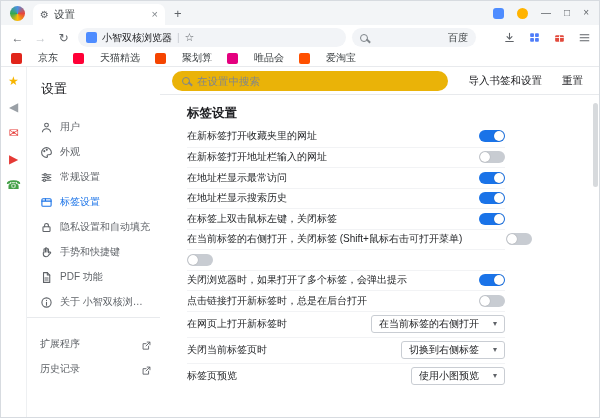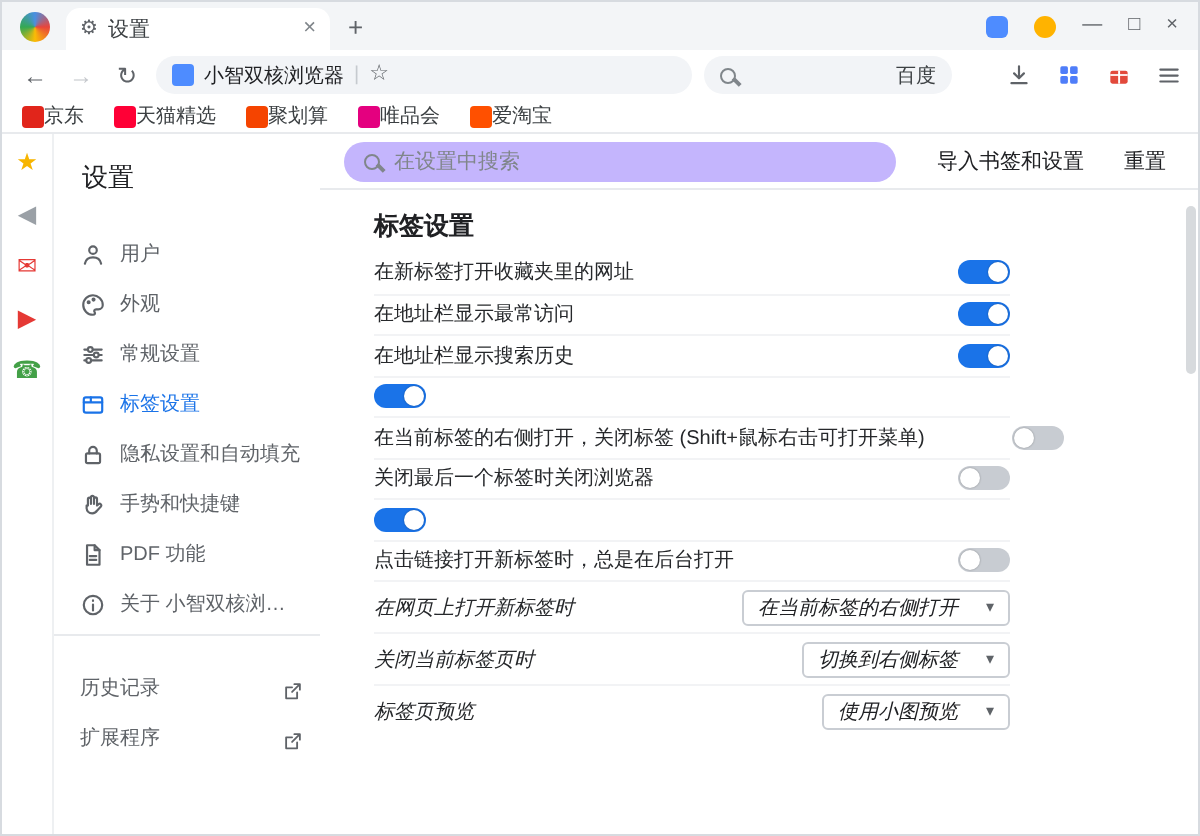--- a/index.html
+++ b/index.html
@@ -41,21 +41,21 @@
   .engine-label { color: #3c4043; font-size: 10px; white-space: nowrap; }
   .mag { width: 8px; height: 8px; border: 1.5px solid #80868b; border-radius: 50%; position: relative; flex: none; }
   .mag::after { content: ""; position: absolute; width: 5px; height: 1.5px; background: #80868b; transform: rotate(45deg); right: -4px; bottom: -1px; }
   .tool-icons { margin-left: auto; display: flex; align-items: center; gap: 12px; color: #5f6368; }
   .tool-ico { display: inline-flex; }
   .tool-ico svg { width: 13px; height: 13px; }
   .tool-ico.grid { color: #4f7df9; }
 
   
   .bookmarks { height: 17px; background: #fff; border-bottom: 1px solid #e8eaed; display: flex; align-items: center; gap: 15px; padding: 0 10px; font-size: 10px; color: #3c4043; flex: none; }
-  .bm { display: flex; align-items: center; gap: 0; }
+  .bm { display: flex; align-items: center; gap: 16px; }
   .bm-ico { width: 11px; height: 11px; border-radius: 2px; flex: none; }
   .bm-label { white-space: nowrap; }
 
   
   .content { flex: 1; display: flex; overflow: hidden; background: #fff; }
   .leftstrip { width: 26px; border-right: 1px solid #eef0f2; display: flex; flex-direction: column; align-items: center; padding-top: 8px; gap: 14px; flex: none; }
   .strip-ico { font-size: 12px; line-height: 1; }
 
   .settings-side { width: 133px; flex: none; padding-top: 4px; }
   .side-title { font-size: 13px; font-weight: 500; color: #202124; padding: 9px 0 11px 14px; }
@@ -64,33 +64,33 @@
   .nav-ico { display: inline-flex; flex: none; }
   .nav-ico svg { width: 13px; height: 13px; }
   .nav-label { white-space: nowrap; overflow: hidden; text-overflow: ellipsis; }
   .side-divider { border-top: 1px solid #e8eaed; margin: 8px 0; }
   .nav-link { justify-content: space-between; }
   .link-ico { display: inline-flex; color: #5f6368; }
   .link-ico svg { width: 11px; height: 11px; }
 
   .main { flex: 1; display: flex; flex-direction: column; position: relative; overflow: hidden; }
   .main-top { height: 28px; flex: none; display: flex; align-items: center; gap: 10px; padding: 0 12px; border-bottom: 1px solid #e8eaed; }
-  .search-pill { width: 276px; height: 20px; background: #c4b5fd; border-radius: 10px; display: flex; align-items: center; gap: 7px; padding: 0 10px; flex: none; }
+  .search-pill { width: 276px; height: 20px; background: #eab308; border-radius: 10px; display: flex; align-items: center; gap: 7px; padding: 0 10px; flex: none; }
   .search-pill input { flex: 1; min-width: 0; border: none; background: transparent; outline: none; font-size: 10.5px; font-family: inherit; color: #202124; }
   .search-pill input::placeholder { color: #80868b; }
   .txt-btn { background: none; border: none; font-family: inherit; font-size: 10.5px; color: #202124; cursor: pointer; white-space: nowrap; }
   .txt-btn.import { margin-left: auto; }
   .txt-btn.reset { margin: 0 4px 0 10px; }
 
   .section { flex: 1; padding: 0 94px 0 27px; overflow: hidden; }
   .heading { font-size: 12.5px; font-weight: 600; color: #202124; margin: 10px 0 4px; }
   .row { display: flex; justify-content: space-between; align-items: center; min-height: 20.5px; gap: 34px; }
   .row + .row { border-top: 1px solid #f2f3f5; }
   .row-label { font-size: 10px; color: #26282b; padding-right: 10px; white-space: nowrap; }
-  .select-row { min-height: 26px; font-style: italic; }
+  .select-row { min-height: 26px; }
 
   .toggle { width: 26px; height: 12px; border-radius: 7px; position: relative; flex: none; cursor: pointer; }
   .toggle.on { background: var(--accent, #1a73e8); }
   .toggle.off { background: var(--toggle-off, #c8ccd2); }
   .toggle::after { content: ""; position: absolute; top: 1px; width: 10px; height: 10px; border-radius: 50%; background: #fff; box-shadow: 0 0 1px rgba(0,0,0,.35); }
   .toggle.on::after { right: 1px; }
   .toggle.off::after { left: 1px; }
 
   .select { height: 18px; border: 1px solid #c9cdd3; border-radius: 3px; background: #fff; display: flex; align-items: center; gap: 14px; padding: 0 7px; cursor: pointer; flex: none; }
   .select-value { font-size: 10px; color: #202124; white-space: nowrap; }
@@ -270,29 +270,29 @@
                 <circle cx="12" cy="12" r="8.5"></circle>
                 <path d="M12 7.8v.4M12 11.5V17"></path>
               </svg>
             </span>
             <span class="nav-label">关于 小智双核浏览器</span>
           </div>
         </div>
       <div class="side-divider"></div>
       <div id="nav-links">
           <div class="nav-item nav-link">
+            <span class="nav-label">扩展程序</span>
+            <span class="link-ico">
+              <svg viewBox="0 0 24 24" fill="none" stroke="currentColor" stroke-width="2" stroke-linecap="round" stroke-linejoin="round">
+                <path d="M13.5 4.5h6v6M19.2 4.8l-8.2 8.2M16.5 13.5V20h-12V8h6.5"></path>
+              </svg>
+            </span>
+          </div>
+          <div class="nav-item nav-link">
             <span class="nav-label">历史记录</span>
-            <span class="link-ico">
-              <svg viewBox="0 0 24 24" fill="none" stroke="currentColor" stroke-width="2" stroke-linecap="round" stroke-linejoin="round">
-                <path d="M13.5 4.5h6v6M19.2 4.8l-8.2 8.2M16.5 13.5V20h-12V8h6.5"></path>
-              </svg>
-            </span>
-          </div>
-          <div class="nav-item nav-link">
-            <span class="nav-label">扩展程序</span>
             <span class="link-ico">
               <svg viewBox="0 0 24 24" fill="none" stroke="currentColor" stroke-width="2" stroke-linecap="round" stroke-linejoin="round">
                 <path d="M13.5 4.5h6v6M19.2 4.8l-8.2 8.2M16.5 13.5V20h-12V8h6.5"></path>
               </svg>
             </span>
           </div>
         </div>
     </div>
 
     <div class="main">
@@ -305,39 +305,44 @@
         <button class="txt-btn reset">重置</button>
       </div>
       <div class="section">
         <h2 class="heading">标签设置</h2>
         <div id="rows">
             <div class="row">
               <div class="row-label">在新标签打开收藏夹里的网址</div>
               <div class="toggle on" role="switch"></div>
             </div>
             <div class="row">
+              <div class="row-label">在新标签打开地址栏输入的网址</div>
+              <div class="toggle off" role="switch"></div>
+            </div>
+            <div class="row">
               <div class="row-label">在地址栏显示最常访问</div>
               <div class="toggle on" role="switch"></div>
             </div>
             <div class="row">
               <div class="row-label">在地址栏显示搜索历史</div>
               <div class="toggle on" role="switch"></div>
             </div>
             <div class="row">
+              <div class="row-label">在标签上双击鼠标左键，关闭标签</div>
               <div class="toggle on" role="switch"></div>
             </div>
             <div class="row">
               <div class="row-label">在当前标签的右侧打开，关闭标签 (Shift+鼠标右击可打开菜单)</div>
               <div class="toggle off" role="switch"></div>
             </div>
             <div class="row">
-              <div class="row-label">关闭最后一个标签时关闭浏览器</div>
               <div class="toggle off" role="switch"></div>
             </div>
             <div class="row">
+              <div class="row-label">关闭浏览器时，如果打开了多个标签，会弹出提示</div>
               <div class="toggle on" role="switch"></div>
             </div>
             <div class="row">
               <div class="row-label">点击链接打开新标签时，总是在后台打开</div>
               <div class="toggle off" role="switch"></div>
             </div>
             <div class="row select-row">
               <div class="row-label">在网页上打开新标签时</div>
               <div class="select">
                 <span class="select-value">在当前标签的右侧打开</span>

